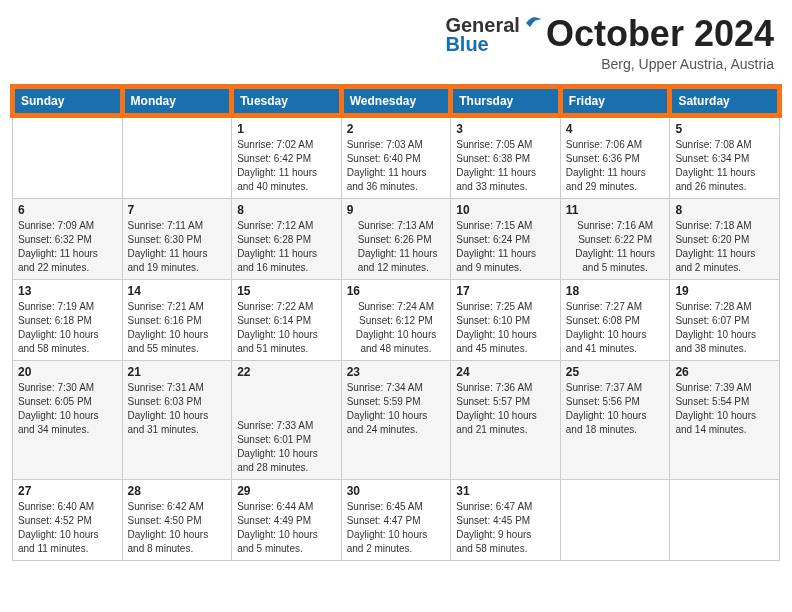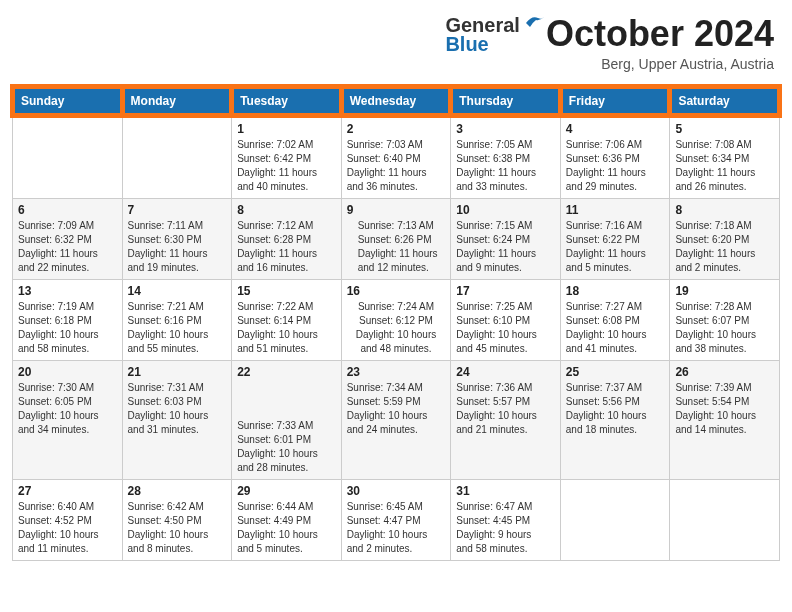--- a/index.html
+++ b/index.html
@@ -180,21 +180,21 @@
         </td>
         <td>
           <span class="day-number">10</span>
           <div class="day-info" style="white-space: pre-line;">Sunrise: 7:15 AM
 Sunset: 6:24 PM
 Daylight: 11 hours
 and 9 minutes.</div>
         </td>
         <td>
           <span class="day-number">11</span>
-          <div class="day-info" style="white-space: pre-line;">Sunrise: 7:16 AM
+          <div class="day-info" style="white-space: pre-line; text-align: center;">Sunrise: 7:16 AM
 Sunset: 6:22 PM
 Daylight: 11 hours
 and 5 minutes.</div>
         </td>
         <td>
           <span class="day-number">8</span>
           <div class="day-info" style="white-space: pre-line;">Sunrise: 7:18 AM
 Sunset: 6:20 PM
 Daylight: 11 hours
 and 2 minutes.</div>

